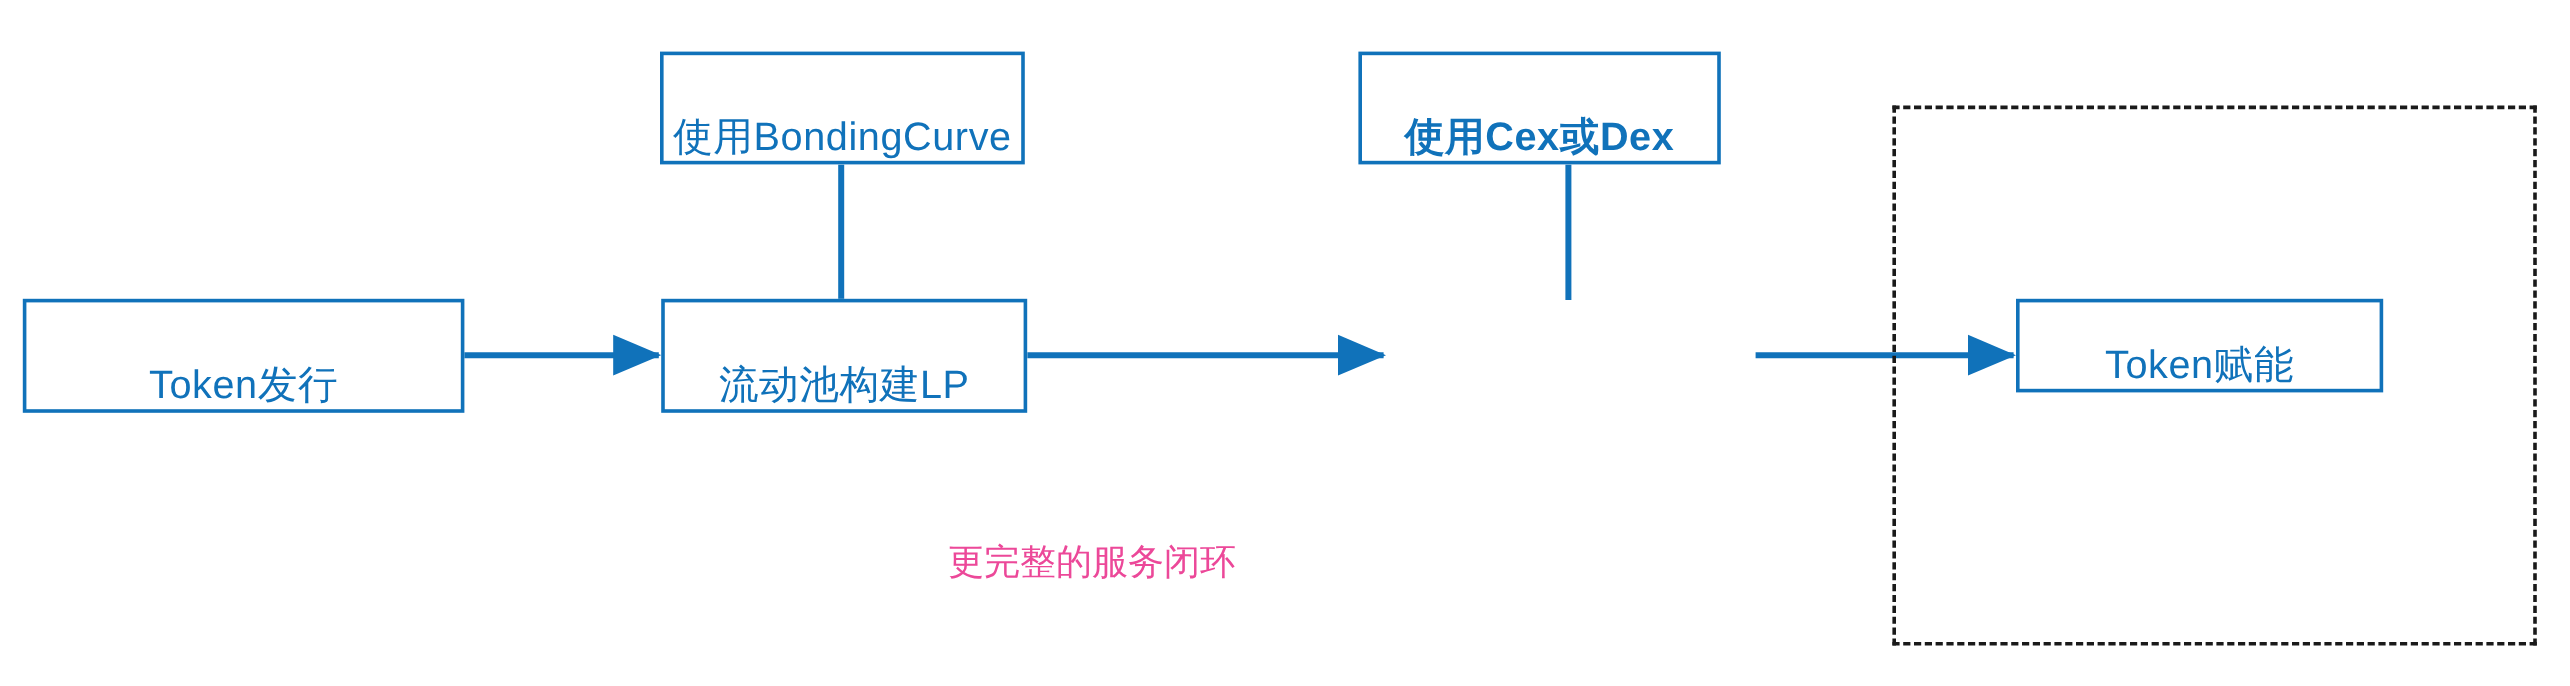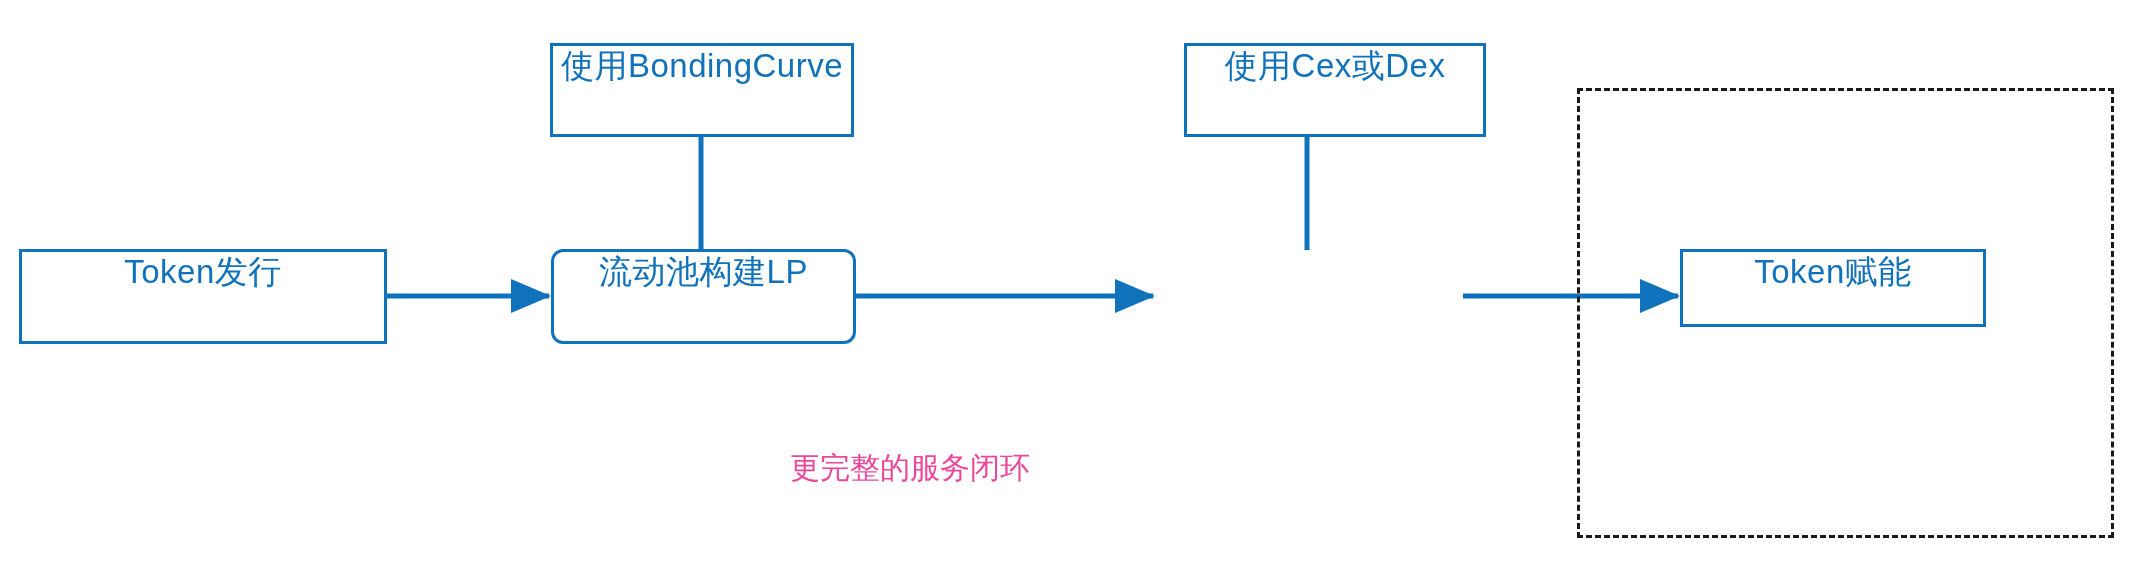--- a/index.html
+++ b/index.html
@@ -25,33 +25,33 @@
     top: 0;
     width: 2142px;
     height: 572px;
   }
   .node {
     position: absolute;
     box-sizing: border-box;
     background: #ffffff;
     border: 3px solid #1072BA;
     display: flex;
-    align-items: flex-start;
+    align-items: flex-end;
     justify-content: center;
     color: #1072BA;
     font-size: 33px;
     font-weight: 400;
     letter-spacing: 0.5px;
     line-height: 1.2;
     white-space: nowrap;
   }
   .node-token-issue   { left: 19px;   top: 249px; width: 368px; height: 95px; }
   .node-bonding-curve { left: 550px;  top: 43px;  width: 304px; height: 94px; }
-  .node-liquidity     { left: 551px;  top: 249px; width: 305px; height: 95px; border-radius: 12px; }
-  .node-cex-dex       { left: 1184px; top: 43px;  width: 302px; height: 94px; }
+  .node-liquidity     { left: 551px;  top: 249px; width: 305px; height: 95px; }
+  .node-cex-dex       { left: 1132px; top: 43px;  width: 302px; height: 94px; font-weight: bold; }
   .node-trade         { left: 1155px; top: 249px; width: 308px; height: 95px; }
   .node-token-empower { left: 1680px; top: 249px; width: 306px; height: 78px; }
 
   .dashed-group {
     position: absolute;
     box-sizing: border-box;
     left: 1577px;
     top: 88px;
     width: 537px;
     height: 450px;

